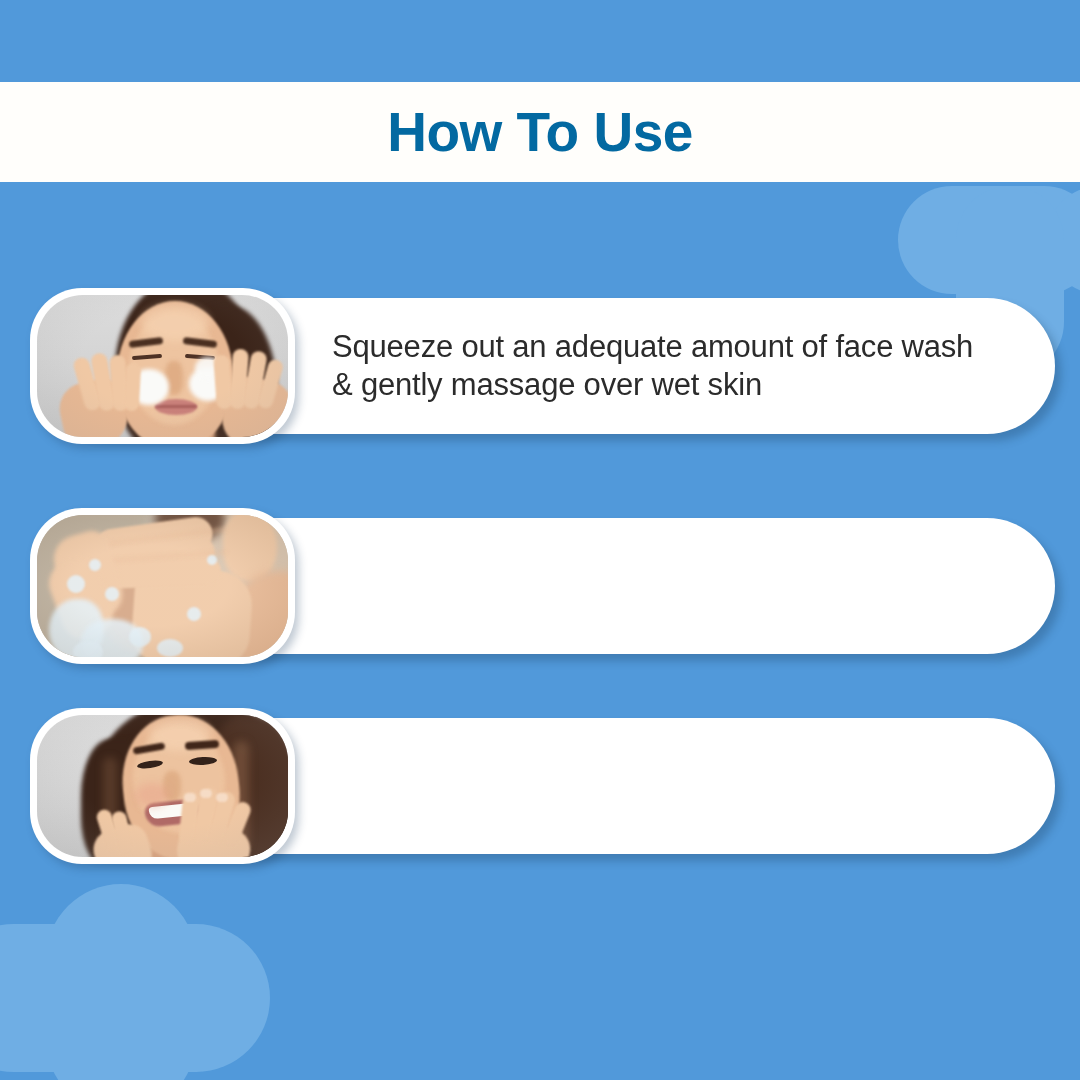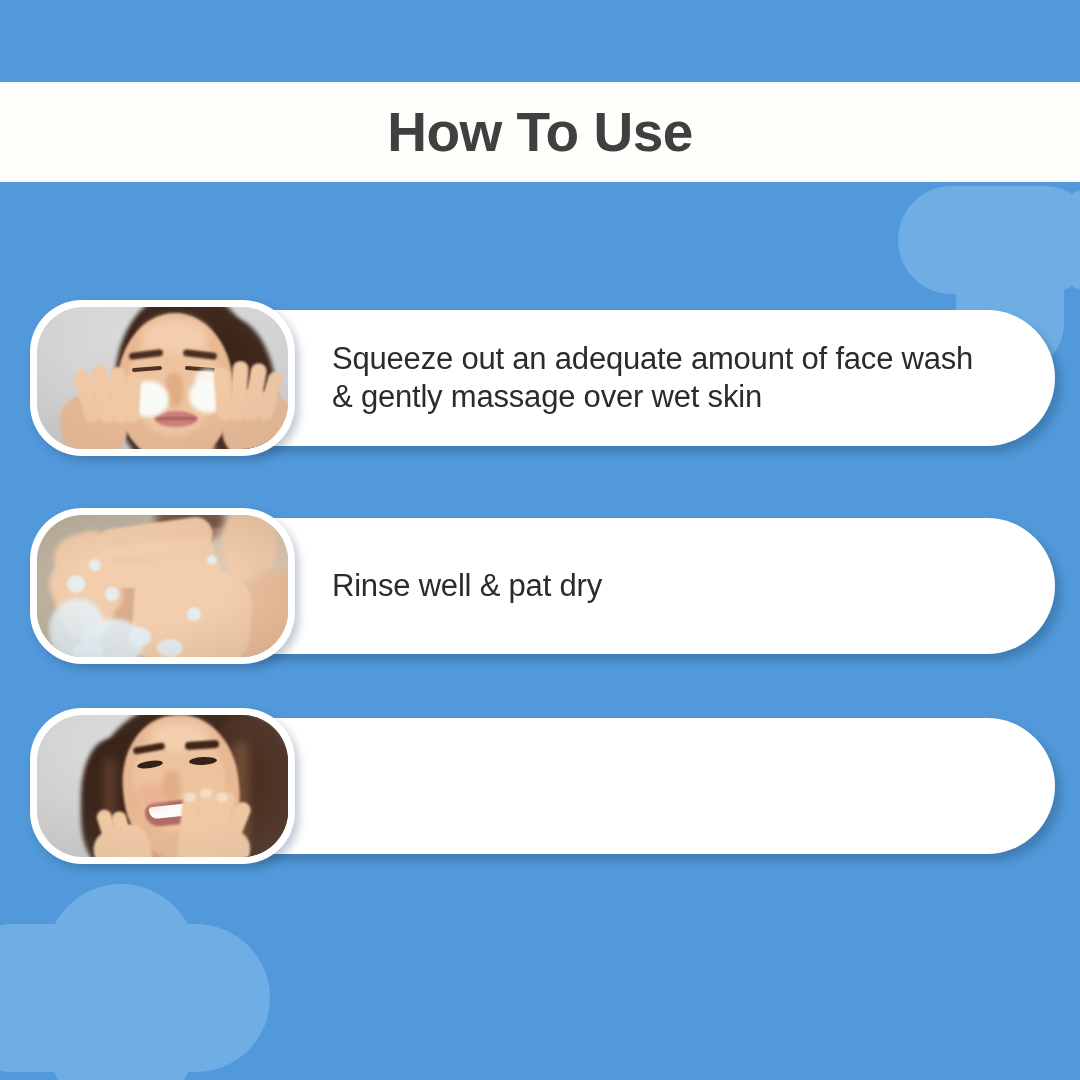--- a/index.html
+++ b/index.html
@@ -54,42 +54,42 @@
     top: 82px;
     width: 1080px;
     height: 100px;
     background: #FFFEFB;
     display: flex;
     align-items: center;
     justify-content: center;
     z-index: 5;
   }
   #page-title {
-    color: #404040;
+    color: #0369a1;
     font-size: 55px;
     font-weight: bold;
     letter-spacing: -0.5px;
     line-height: 1;
     white-space: nowrap;
   }
 
   
   #steps {
     position: absolute;
     inset: 0;
     z-index: 4;
   }
 
   .step {
     position: absolute;
     left: 40px;
     width: 1015px;
     height: 136px;
   }
-  .step-1 { top: 310px; }
+  .step-1 { top: 298px; }
   .step-2 { top: 518px; }
   .step-3 { top: 718px; }
 
   .step-card {
     position: absolute;
     left: 0;
     top: 0;
     width: 100%;
     height: 100%;
     background: #FFFFFF;
@@ -267,21 +267,20 @@
           <div class="ph water blur-1" style="left:68px;top:72px;width:14px;height:14px;border-radius:50%;"></div>
           <div class="ph water blur-1" style="left:92px;top:112px;width:22px;height:20px;border-radius:50%;"></div>
           <div class="ph water blur-1" style="left:120px;top:124px;width:26px;height:18px;border-radius:50%;"></div>
           <div class="ph water blur-1" style="left:150px;top:92px;width:14px;height:14px;border-radius:50%;"></div>
           <div class="ph water blur-1" style="left:170px;top:40px;width:10px;height:10px;border-radius:50%;"></div>
           <div class="ph water blur-1" style="left:36px;top:126px;width:30px;height:22px;border-radius:50%;"></div>
           <div class="ph" style="left:0;top:0;width:100%;height:100%;background:radial-gradient(ellipse at 45% 50%, rgba(255,255,255,.10) 40%, rgba(120,100,80,.16) 100%);"></div>
         </div>
       </div>
 
-      <div class="step-text">Rinse well &amp; pat dry</div>
     </div>
 
     <div class="step step-3">
       <div class="step-card"></div>
 
       <div class="thumb">
         <div class="thumb-inner photo-3">
 
           <div class="ph hair blur-2" style="left:56px;top:-16px;width:200px;height:176px;border-radius:50% 48% 30% 34%;"></div>
           <div class="ph hair blur-2" style="left:44px;top:24px;width:66px;height:130px;border-radius:44% 30% 36% 40%;"></div>

